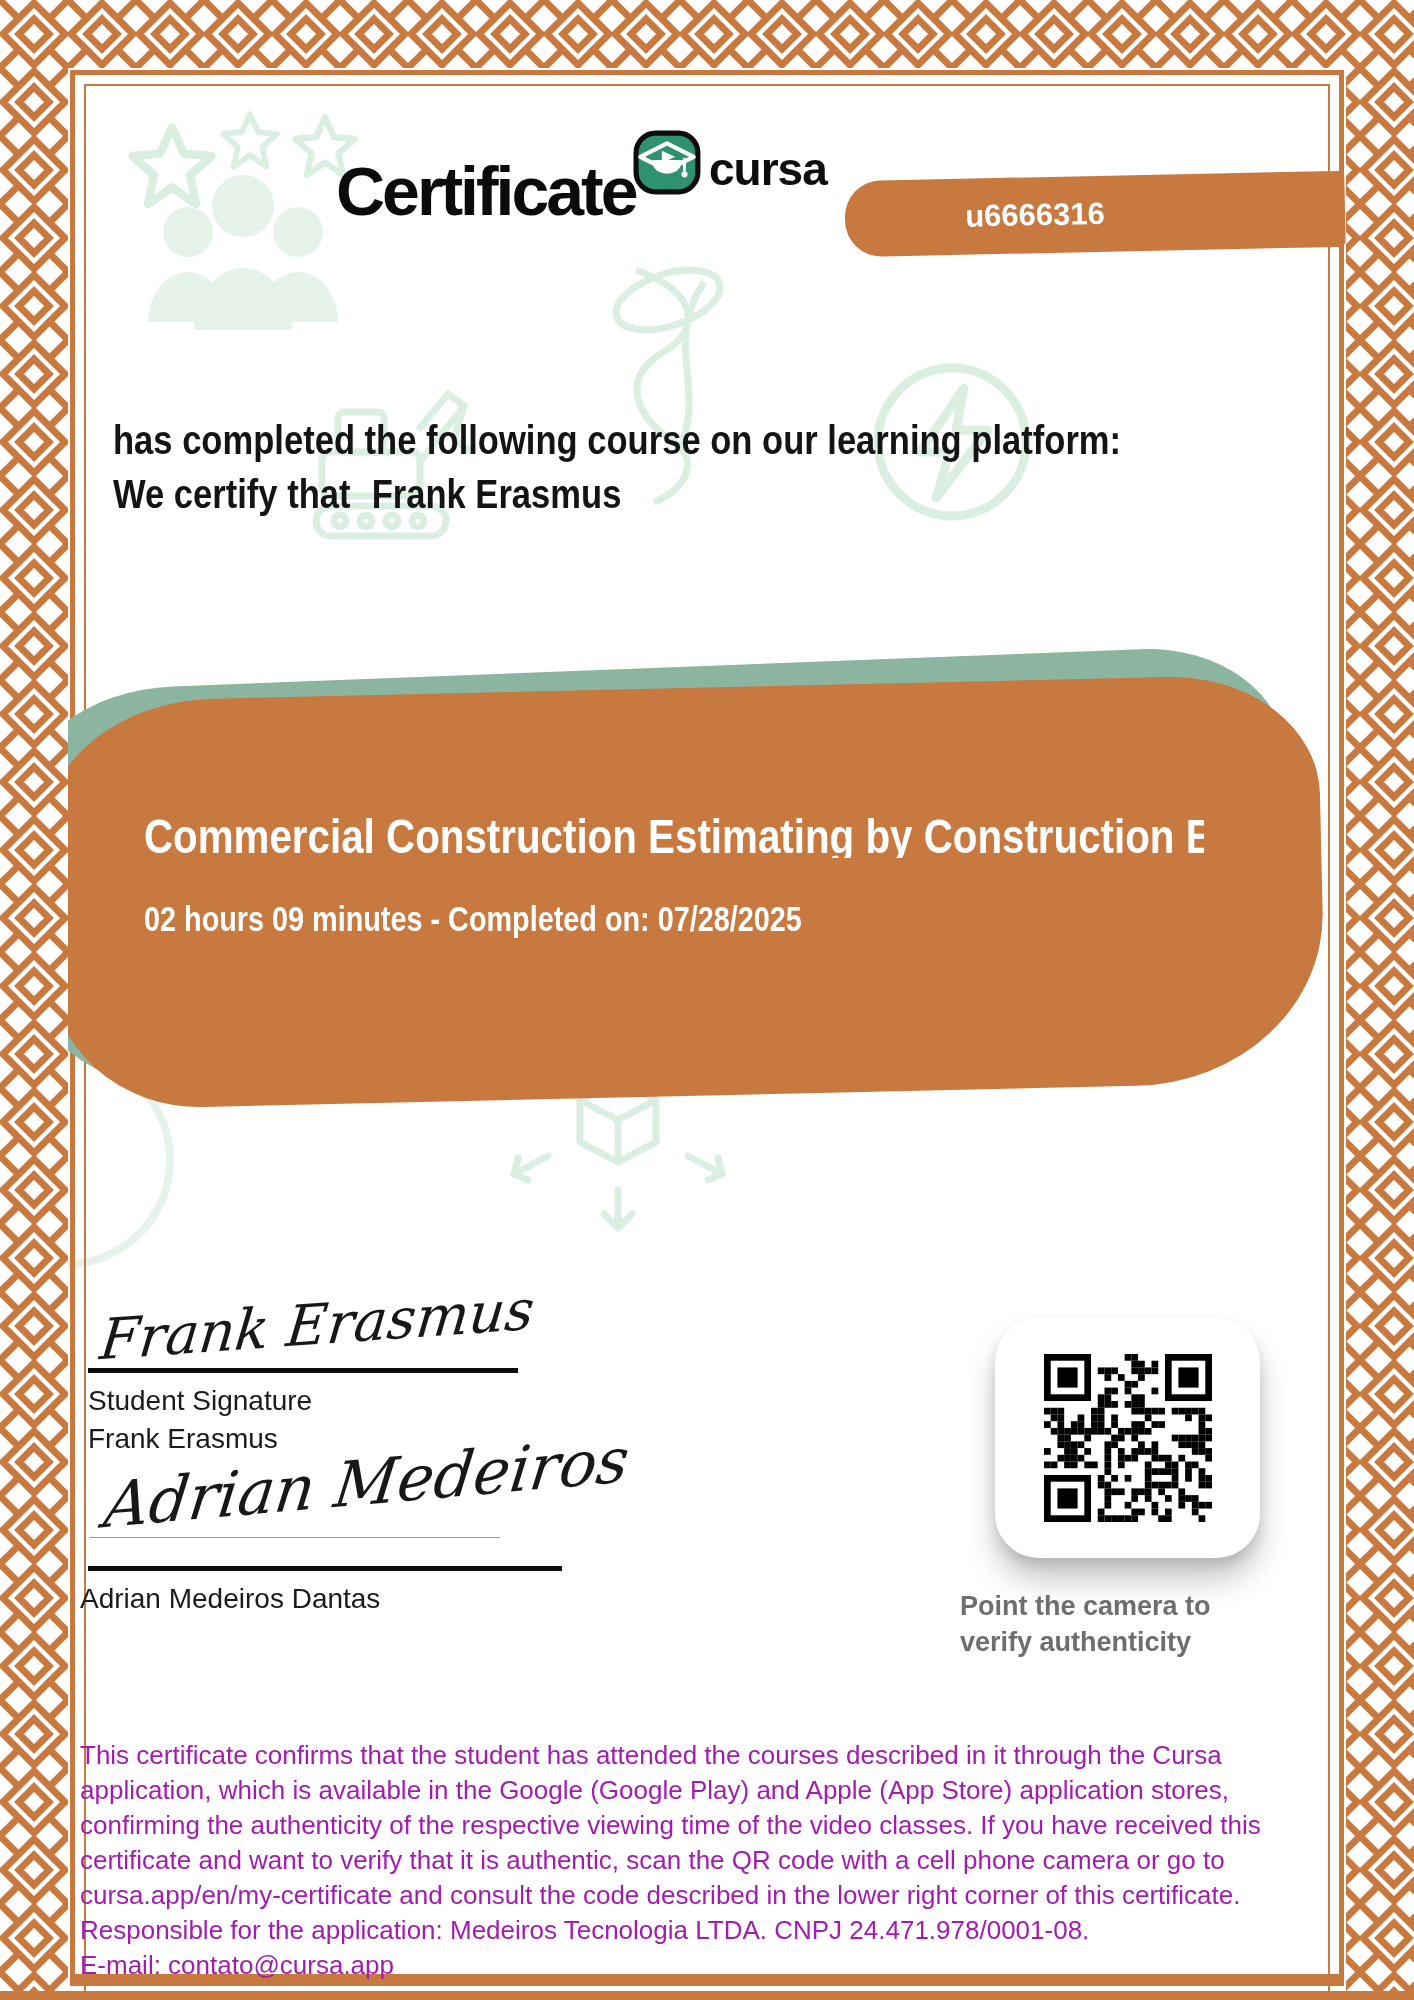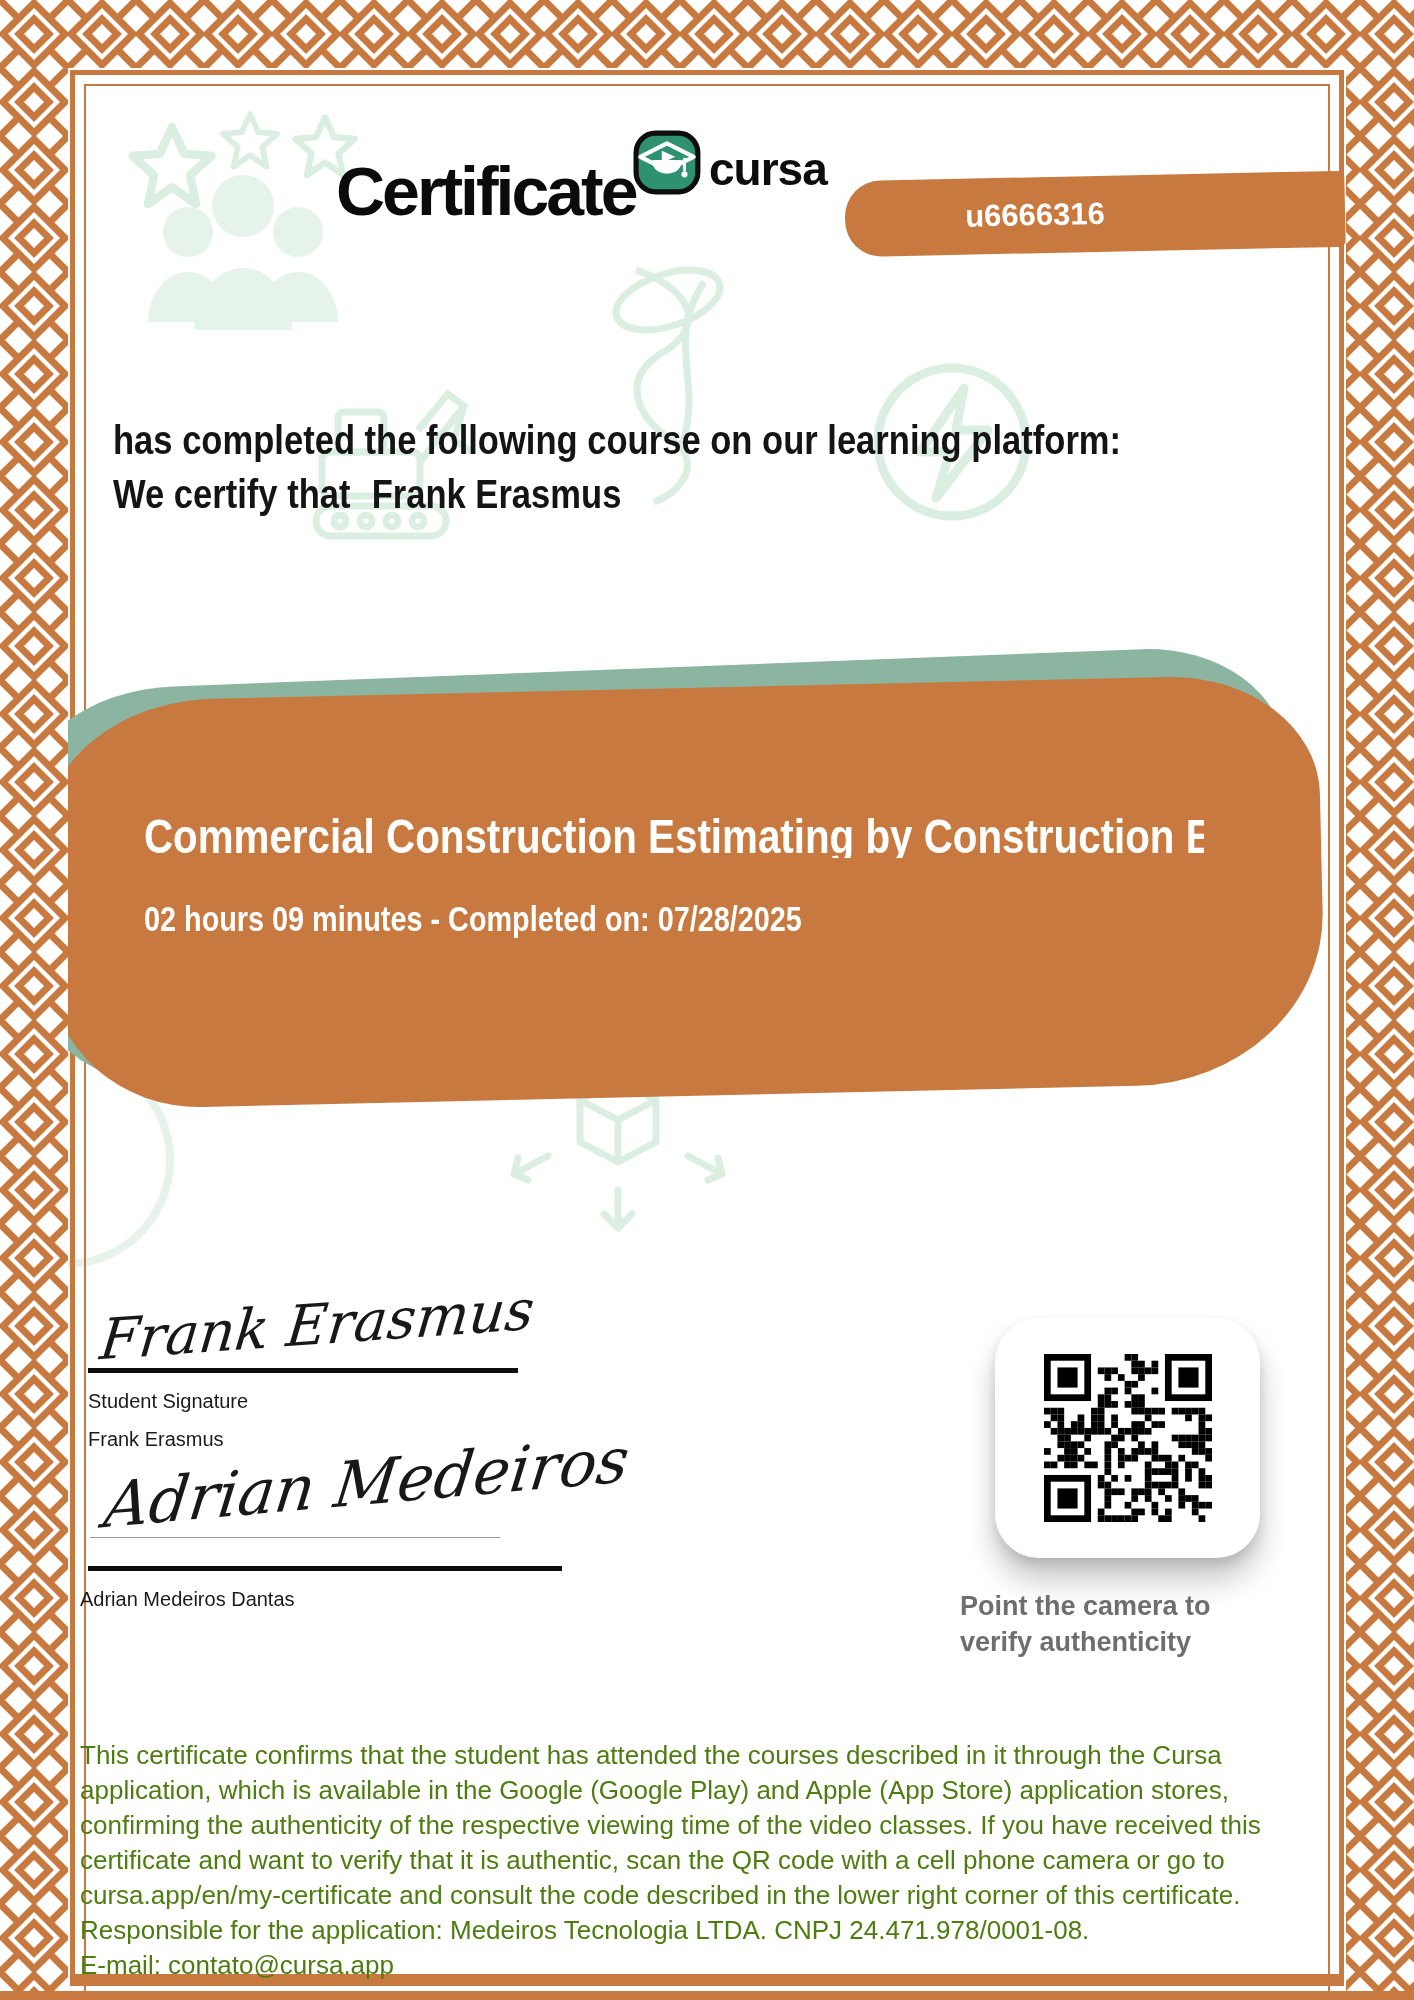--- a/index.html
+++ b/index.html
@@ -40,33 +40,33 @@
     color:#fff; font-size:42px; font-weight:bold; white-space:nowrap;}
   .banner-sub{position:absolute; left:96px; top:212px; color:#fff; font-size:30px; font-weight:bold; white-space:nowrap;}
   
   .sig-script{position:absolute; z-index:4; font-family:"DejaVu Serif", serif; font-style:italic; color:#181818;}
   .sig-script-1{left:100px; top:1292px; font-size:56px; transform:rotate(-4deg) skewX(-10deg);}
   .sig-script-2{left:104px; top:1446px; font-size:62px; transform:rotate(-5deg) skewX(-12deg);}
   .sig-line{position:absolute; z-index:4; background:#0d0d0d; height:5px;}
   .sig-line-1{left:88px; top:1368px; width:430px;}
   .sig-hair{position:absolute; z-index:4; left:90px; top:1537px; width:410px; height:1px; background:#9a9a9a;}
   .sig-line-2{left:88px; top:1566px; width:474px;}
-  .sig-text{position:absolute; z-index:4; font-size:20px; line-height:38px; color:#1b1b1b;}
+  .sig-text{position:absolute; z-index:4; font-size:28px; line-height:38px; color:#1b1b1b;}
   .sig-text-1{left:88px; top:1382px;}
   .sig-text-2{left:80px; top:1580px;}
   
   .qr-card{position:absolute; left:995px; top:1318px; width:265px; height:240px; z-index:4;
     background:#fff; border-radius:44px;
     box-shadow:0 22px 30px rgba(0,0,0,0.22), 0 6px 12px rgba(0,0,0,0.12);
     display:flex; align-items:center; justify-content:center;}
   .qr-caption{position:absolute; left:960px; top:1588px; width:335px; z-index:4; 
     color:#6e6e6e; font-size:27px; font-weight:bold; line-height:36px;}
   
   .footer{position:absolute; left:80px; top:1738px; width:1255px; z-index:4;
-    font-size:26px; line-height:35px; color:#4d7c0f;}
+    font-size:26px; line-height:35px; color:#a21caf;}
 </style>
 </head>
 <body>
 
 <div class="page">
 
   <svg class="watermarks" width="1414" height="2000" viewBox="0 0 1414 2000">
     <g fill="none" stroke="#DBEEE2" stroke-width="7" stroke-linejoin="round">
       <path transform="translate(172,168) scale(1.2)" d="M0,-34 L10,-12 L33,-10 L15,6 L20,30 L0,16 L-20,30 L-15,6 L-33,-10 L-10,-12 Z"></path>
       <path transform="translate(250,142) scale(0.82)" d="M0,-34 L10,-12 L33,-10 L15,6 L20,30 L0,16 L-20,30 L-15,6 L-33,-10 L-10,-12 Z"></path>

